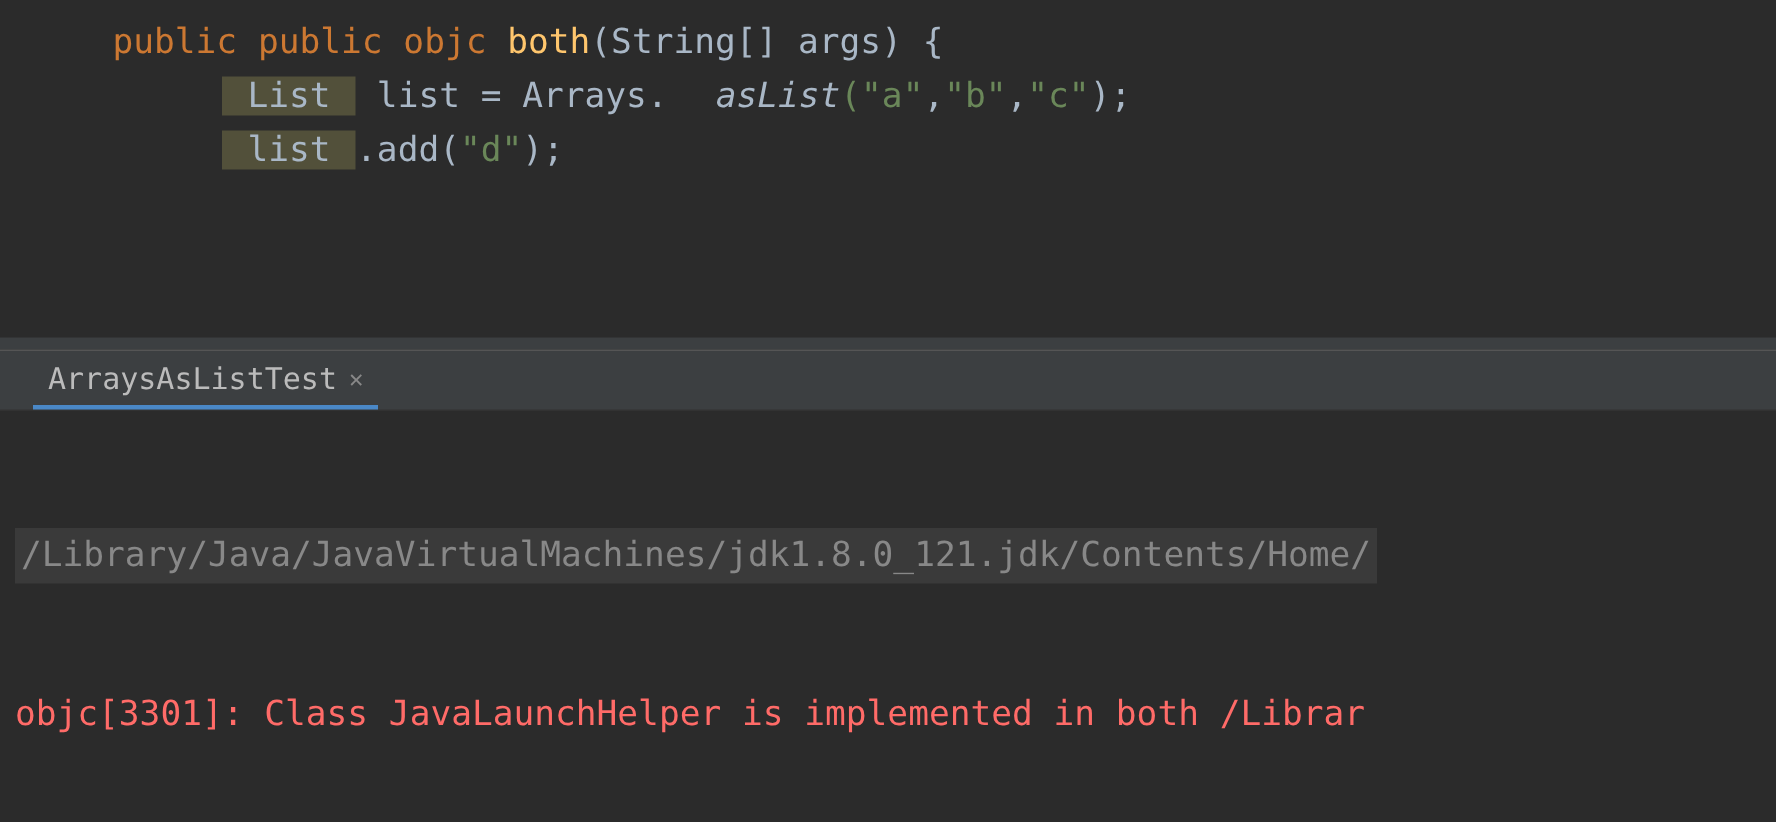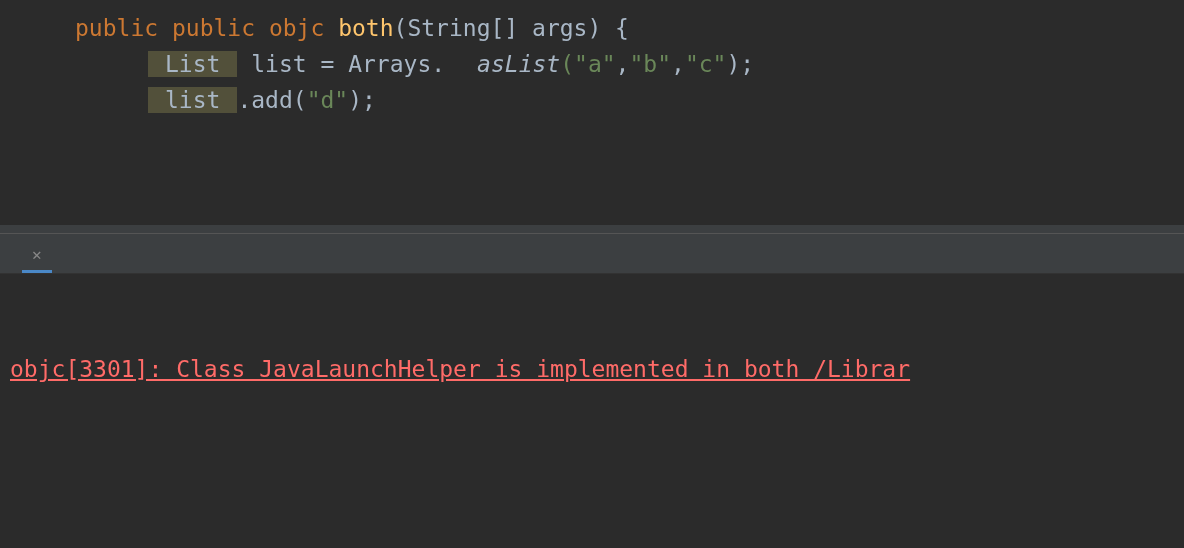--- a/index.html
+++ b/index.html
@@ -75,43 +75,45 @@
     }
     .console-line {
       white-space: pre;
     }
     .cmd-line {
       color: #888888;
       background: #3a3a3a;
       padding: 1px 4px;
       display: inline-block;
     }
-    .err-text { color: #ff6b68; text-decoration: underline; }
+    .err-text { color: #ff6b68; }
     .divider {
       height: 8px;
       background: #3c3f41;
     }
   </style>
 </head>
 <body>
 
 <div class="editor-pane">
   <div class="code-line"><span class="kw-public">public</span> <span class="kw-static">public</span> <span class="kw-void">objc</span> <span class="method-name">both</span><span class="plain">(</span><span class="plain">String[] args</span><span class="plain">) {</span></div>
   <div class="code-line indent-1"><span class="highlight-bg">List</span><span class="plain"> list = Arrays.</span><span class="static-call">asList</span><span class="string-lit">(<span class="string-lit">"a"</span><span class="plain">,</span><span class="string-lit">"b"</span><span class="plain">,</span><span class="string-lit">"c"</span><span class="plain">);</span></span></div>
   <div class="code-line indent-1"><span class="highlight-bg">list</span><span class="plain">.add</span><span><span class="plain">(</span><span class="string-lit">"d"</span><span class="plain">);</span></span></div>
 </div>
 
 <div class="divider"></div>
 
 <div class="console-container">
   <div class="tab-bar">
     <div class="tab">
+      <span>ArraysAsListTest</span>
       <span class="tab-close">✕</span>
     </div>
   </div>
   <div class="console-output">
+    <div class="console-line"><span class="cmd-line">/Library/Java/JavaVirtualMachines/jdk1.8.0_121.jdk/Contents/Home/</span></div>
     <div class="console-line err-text">objc[3301]: Class JavaLaunchHelper is implemented in both /Librar</div>
     
     
     
     
   </div>
 </div>
 
 </body></html>

